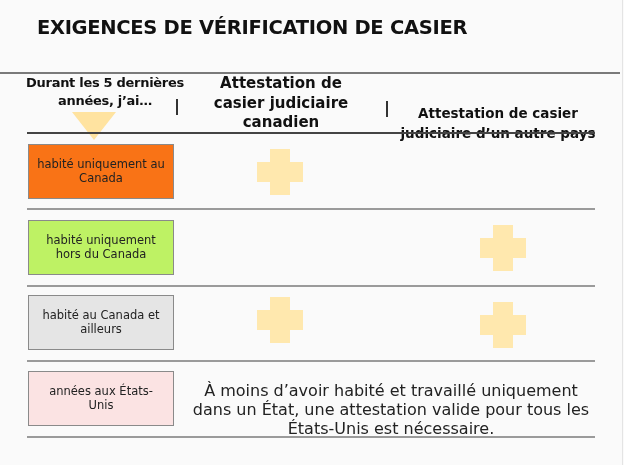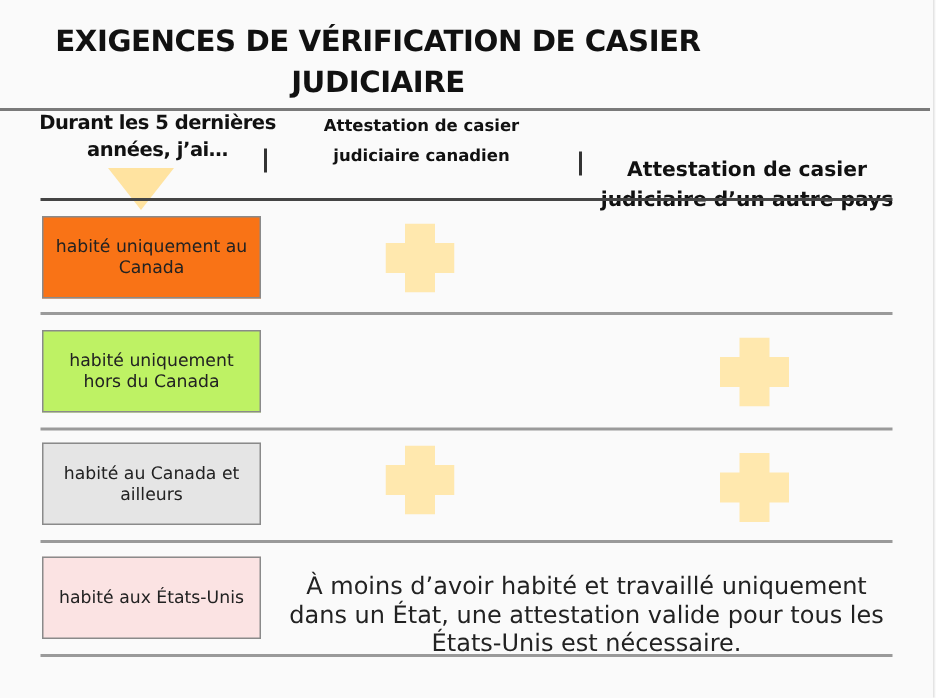--- a/index.html
+++ b/index.html
@@ -14,21 +14,21 @@
     position: absolute; left: 0; top: 14px; width: 504px;
     text-align: center; font-weight: bold; font-size: 19.5px; line-height: 27px;
     letter-spacing: -0.3px; color: #111;
   }
   .title span { display: block; }
   .rule-top { position: absolute; left: 0; top: 72px; width: 620px; height: 2px; background: #7a7a7a; }
   .hdr {
     position: absolute; text-align: center; font-weight: bold; color: #111;
   }
   .hdr-col1 { left: 20px; top: 74px; width: 170px; font-size: 13px; line-height: 18px; letter-spacing: -0.3px; }
-  .hdr-col2 { left: 196px; top: 74px; width: 170px; font-size: 11px; line-height: 19.5px; }
+  .hdr-col2 { left: 196px; top: 74px; width: 170px; font-size: 15px; line-height: 19.5px; }
   .hdr-col3 { left: 392px; top: 104px; width: 212px; font-size: 13.5px; line-height: 19.5px; }
   .sep { position: absolute; width: 1.5px; background: #333; }
   .sep1 { left: 176px; top: 99px; height: 16px; }
   .sep2 { left: 386px; top: 101px; height: 16px; }
   .arrow { position: absolute; left: 70px; top: 112px; width: 48px; height: 28px; }
   .rule { position: absolute; left: 27px; width: 568px; height: 2px; background: #9a9a9a; }
   .rule.dark { background: #444; top: 132px; }
   .box {
     position: absolute; left: 28px; width: 146px; height: 55px;
     border: 1px solid #8a8a8a; box-sizing: border-box;
@@ -41,21 +41,20 @@
     font-size: 16px; line-height: 19px; color: #222;
   }
 </style>
 </head>
 <body>
 
 <div class="frame-right"></div>
 
 <div class="title">
   <span>EXIGENCES DE VÉRIFICATION DE CASIER</span>
-  <span>JUDICIAIRE</span>
 </div>
 
 <div class="rule-top"></div>
 
 <div class="hdr hdr-col1">Durant les 5 dernières années, j’ai…</div>
 <div class="sep sep1"></div>
 <div class="hdr hdr-col2">Attestation de casier judiciaire canadien</div>
 <div class="sep sep2"></div>
 <div class="hdr hdr-col3">Attestation de casier judiciaire d’un autre pays</div>
 
@@ -79,15 +78,15 @@
 
 <div class="box" style="top:295px;background:#e5e5e5;">habité au Canada et ailleurs</div>
 <svg class="plus" style="left:257px;top:297px;" viewBox="0 0 46 46">
   <path d="M13 0H33V13H46V33H33V46H13V33H0V13H13Z" fill="#FFE8AE"></path>
 </svg>
 <svg class="plus" style="left:480px;top:302px;" viewBox="0 0 46 46">
   <path d="M13 0H33V13H46V33H33V46H13V33H0V13H13Z" fill="#FFE8AE"></path>
 </svg>
 <div class="rule" style="top:360px;"></div>
 
-<div class="box" style="top:371px;background:#FBE3E3;">habité aux États-Unis</div>
+<div class="box" style="top:371px;background:#FBE3E3;">années aux États-Unis</div>
 <div class="note">À moins d’avoir habité et travaillé uniquement dans un État, une attestation valide pour tous les États-Unis est nécessaire.</div>
 <div class="rule" style="top:436px;"></div>
 
 </body></html>

